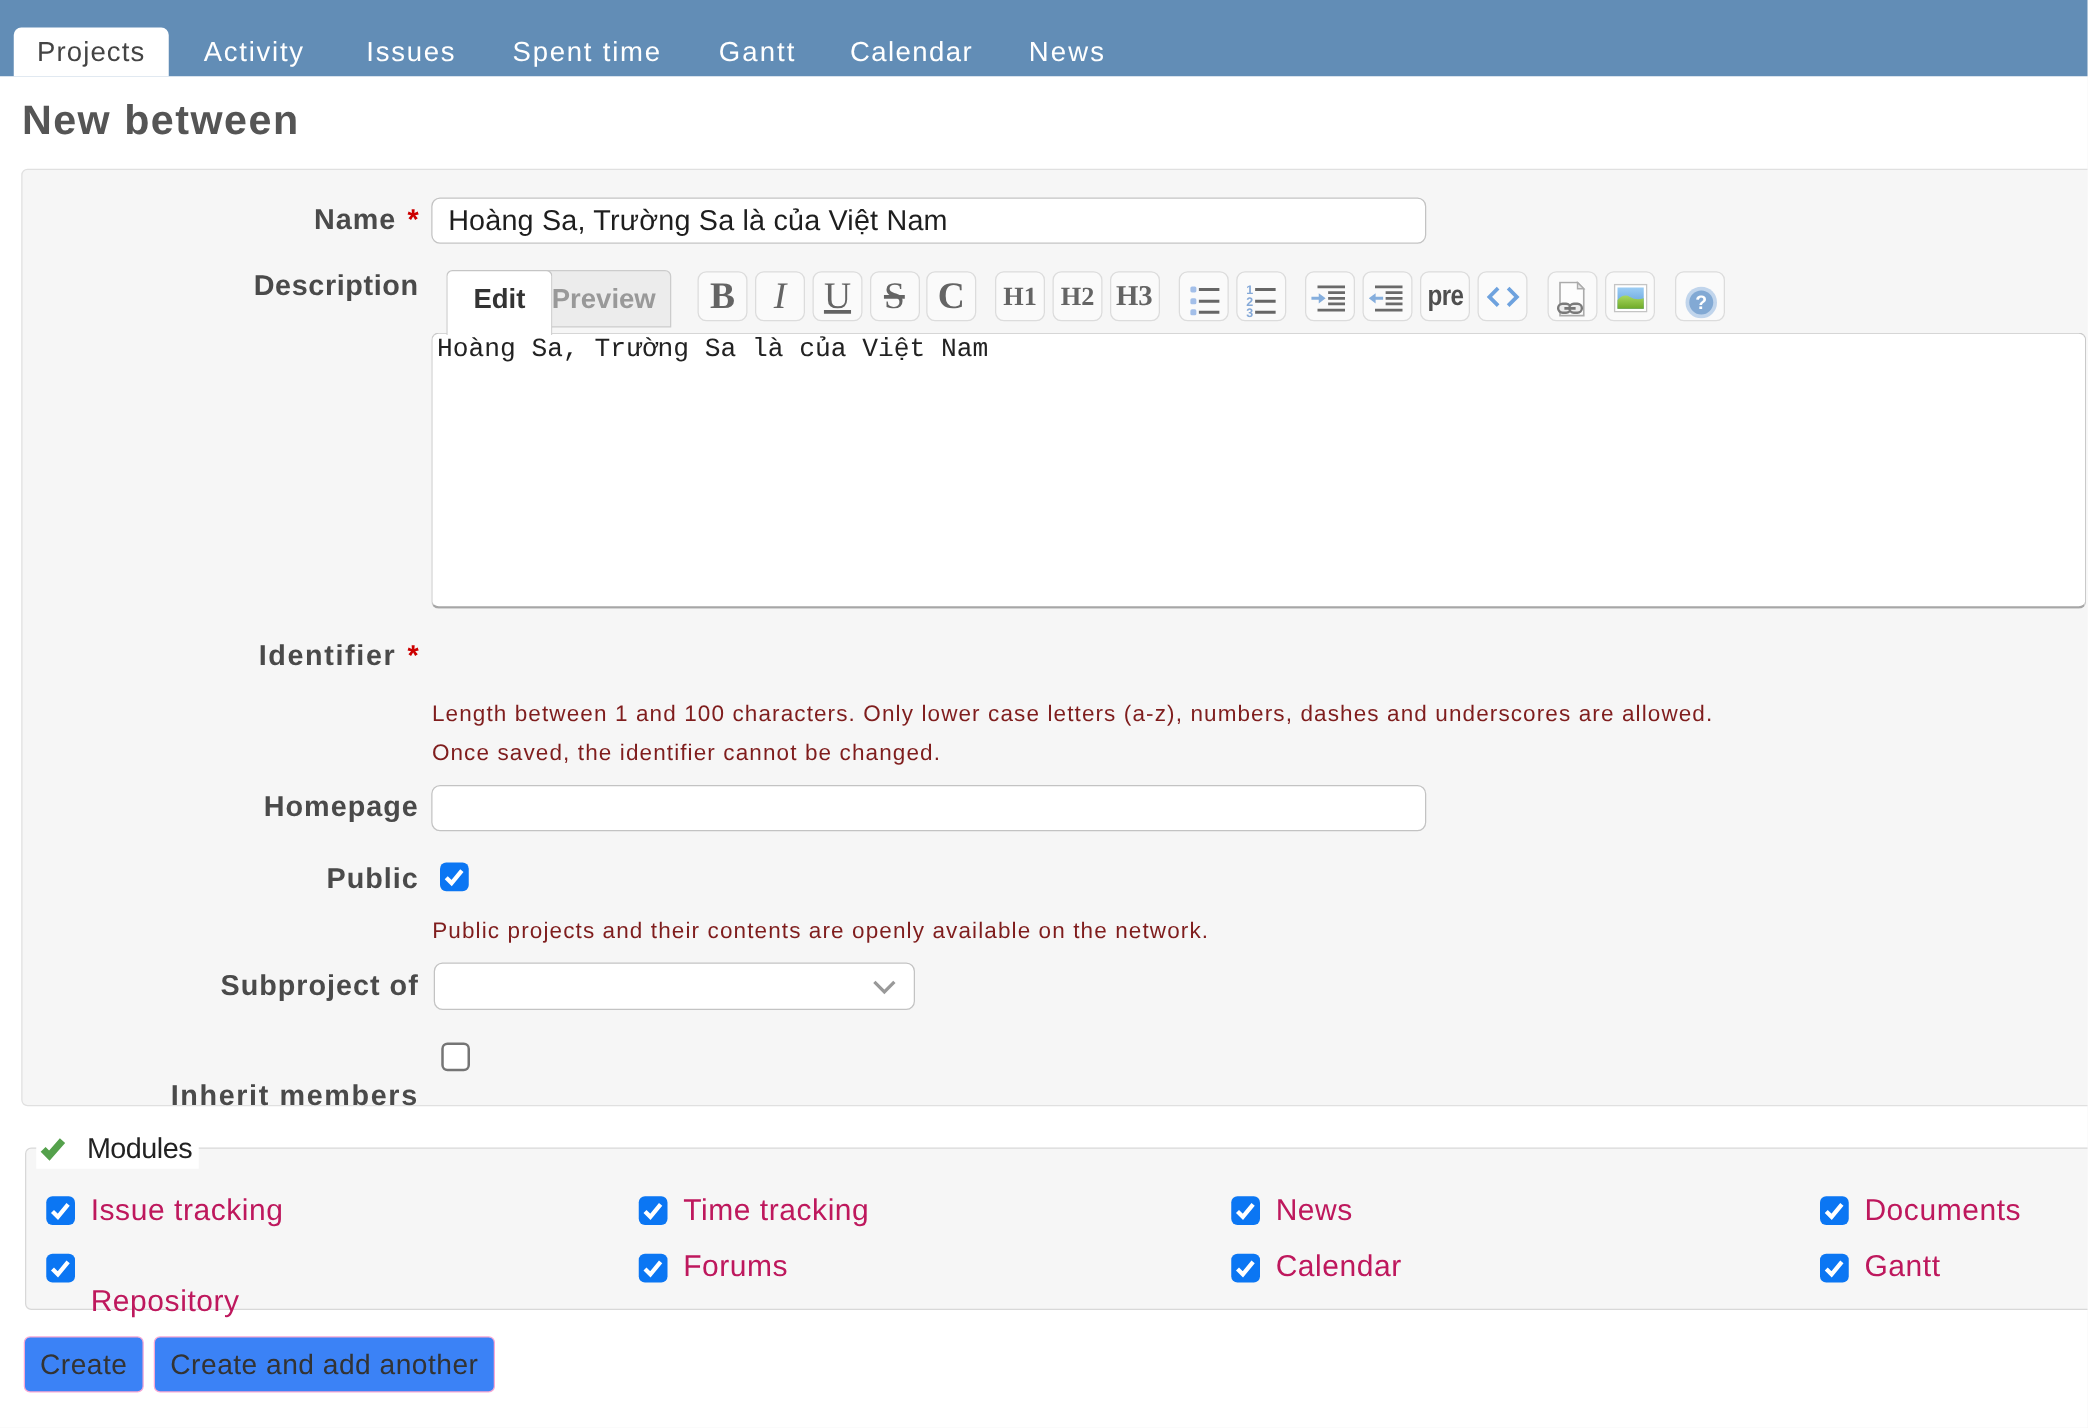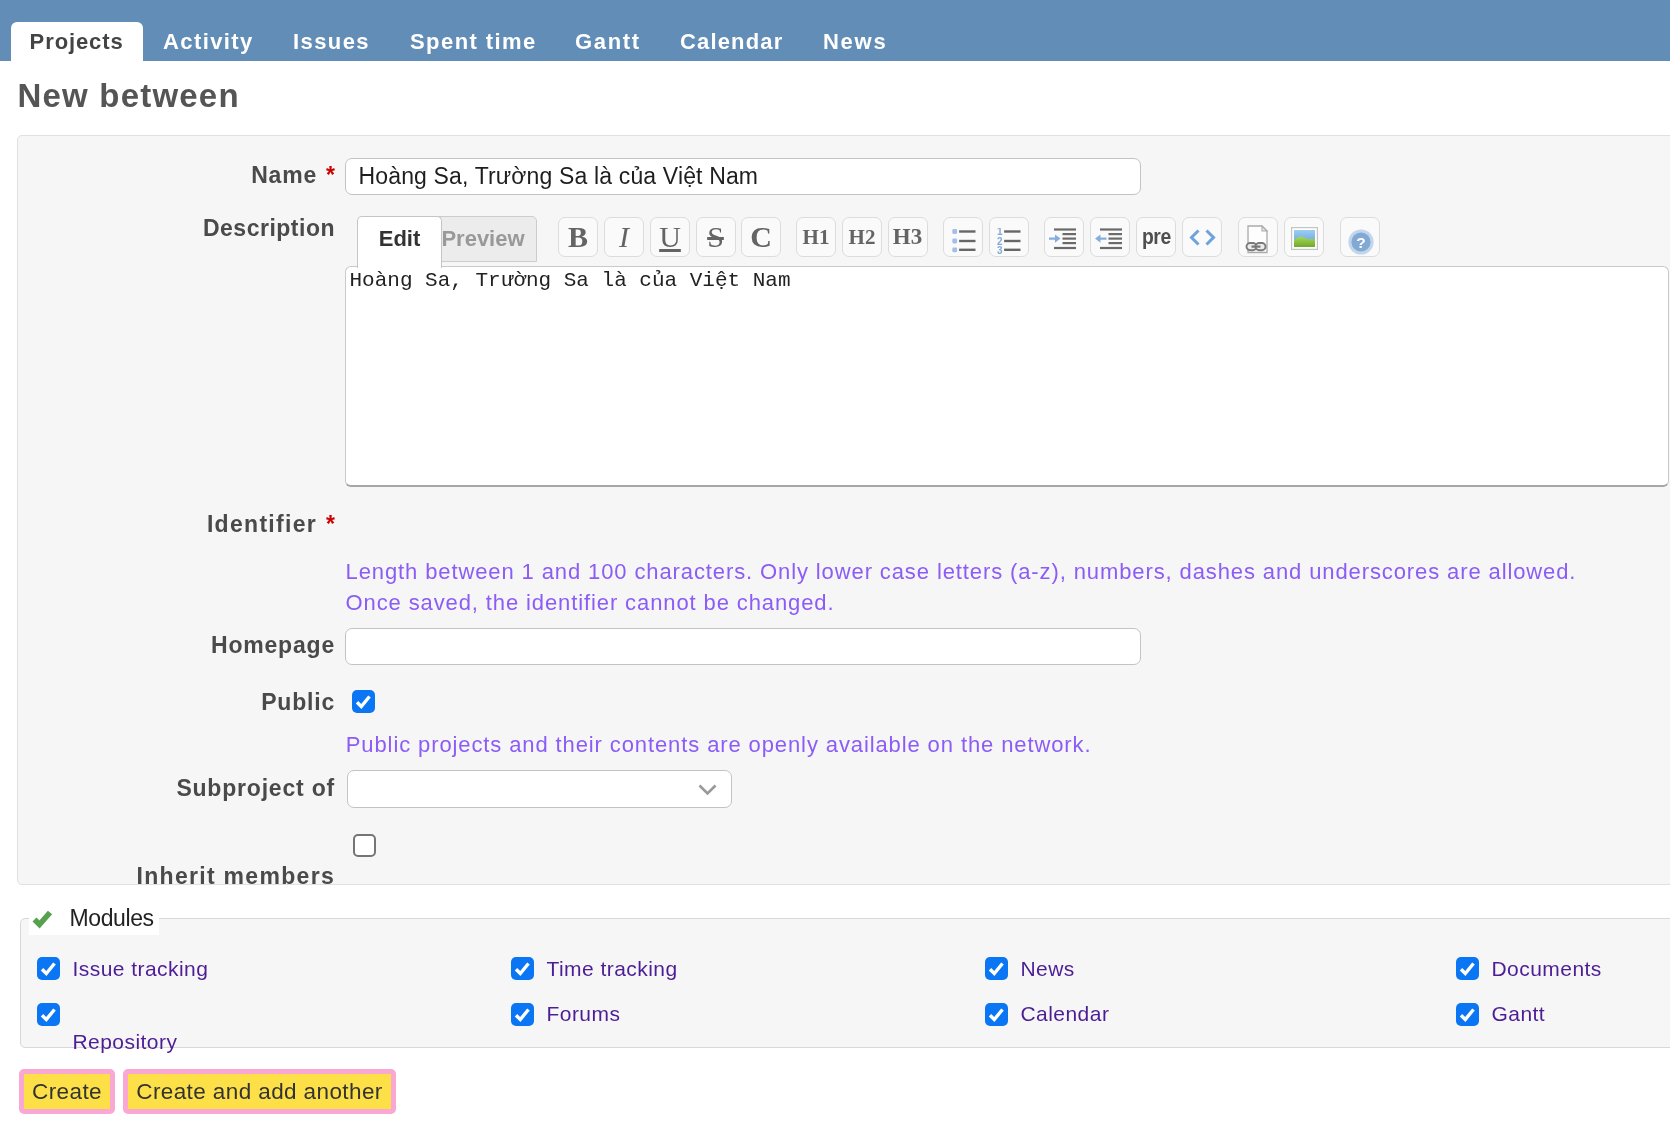--- a/index.html
+++ b/index.html
@@ -1,57 +1,57 @@
 <!DOCTYPE html>
 <html><head><meta charset="utf-8">
 <style>
 html,body{margin:0;padding:0}
 body{width:1670px;height:1142px;overflow:hidden;background:#fff;
   font-family:"Liberation Sans",sans-serif;position:relative}
 #page{position:absolute;left:0;top:0;width:1800px;height:1142px}
 
 #topbar{position:absolute;left:0;top:0;width:1800px;height:61px;background:#628db6}
-.tab{position:absolute;top:22px;height:39px;line-height:39px;font-weight:bold;
+.tab{position:absolute;top:22px;height:39px;line-height:39px;font-weight:normal;
   font-size:22px;color:#fff;white-space:pre}
 .tab.active{background:#fff;color:#444;border-radius:6px 6px 0 0}
 
 h2{position:absolute;left:17.5px;top:77px;margin:0;font-size:33px;font-weight:bold;
   color:#555;letter-spacing:1.2px}
 
 #box1{position:absolute;left:17px;top:135px;width:1780px;height:748px;
   background:#f6f6f6;border:1px solid #e0e0e0;border-radius:5px}
 #modbox{position:absolute;left:20px;top:918px;width:1780px;height:128px;
   background:#f6f6f6;border:1px solid #d8d8d8;border-radius:5px}
 
 .lbl{position:absolute;left:0;width:335px;text-align:right;font-weight:bold;
   font-size:23px;color:#4a4a4a;letter-spacing:0.8px;line-height:23px;white-space:pre}
 .star{color:#c00;margin-left:9px;letter-spacing:0}
 
 .inp{position:absolute;box-sizing:border-box;height:37px;background:#fff;
   border:1.5px solid #c3c3c3;border-radius:7px;font-size:23px;letter-spacing:0.15px;
   color:#1e1e1e;font-family:"Liberation Sans",sans-serif;padding:0 0 0 12.5px;outline:none}
-.hint{position:absolute;font-size:22px;letter-spacing:0.89px;color:#8b5cf6;
+.hint{position:absolute;font-size:18px;letter-spacing:0.89px;color:#7f1d1d;
   line-height:19.5px;white-space:pre}
 
 .jtab{position:absolute;box-sizing:border-box;font-weight:bold;font-size:22px;text-align:center}
 .btn{position:absolute;box-sizing:border-box;width:40px;height:40px;top:217px;
   background:#fafafa;border:1px solid #dcdcdc;border-radius:7px;
   display:flex;align-items:center;justify-content:center}
 .btn svg{position:absolute}
 .btn .sf{font-family:"Liberation Serif",serif;font-size:30px;color:#646464}
 
 .cb{position:absolute;width:23px;height:23px;box-sizing:border-box;border-radius:5px}
 .cb.on{background:#0b76f3}
 .cb.off{background:#fff;border:2px solid #757575;border-radius:5px}
 .cb svg{position:absolute;left:0;top:0}
 
-.mlab{position:absolute;font-size:21px;color:#4c1d95;letter-spacing:0.45px;line-height:23px;white-space:pre}
-
-.pbtn{position:absolute;top:1069px;height:45px;box-sizing:border-box;background:#fde047;
-  border:5px solid #f9a8d4;border-radius:5px;font-size:22.5px;letter-spacing:0.4px;color:#333;
+.mlab{position:absolute;font-size:24px;color:#be185d;letter-spacing:0.45px;line-height:23px;white-space:pre}
+
+.pbtn{position:absolute;top:1069px;height:45px;box-sizing:border-box;background:#3b82f6;
+  border:1px solid #f9a8d4;border-radius:5px;font-size:22.5px;letter-spacing:0.4px;color:#333;
   display:flex;align-items:center;justify-content:center;font-family:"Liberation Sans",sans-serif}
 textarea{position:absolute;box-sizing:border-box;resize:none;outline:none}
 </style></head>
 <body>
 <div id="page">
   <div id="topbar">
     <div class="tab active" style="left:10.6px;padding:0 19px;letter-spacing:0.9px">Projects</div>
     <div class="tab" style="left:143.4px;padding:0 19.6px;letter-spacing:1.4px">Activity</div>
     <div class="tab" style="left:273px;padding:0 20px;letter-spacing:1.42px">Issues</div>
     <div class="tab" style="left:390px;padding:0 20px;letter-spacing:1.43px">Spent time</div>

